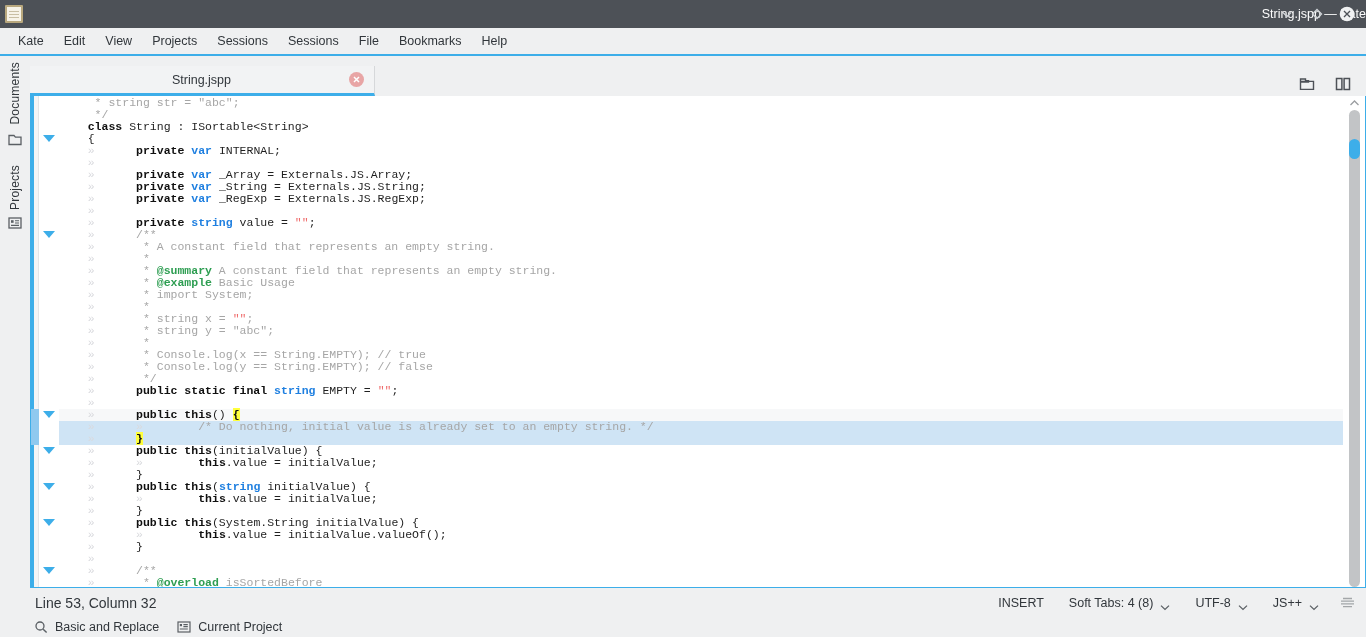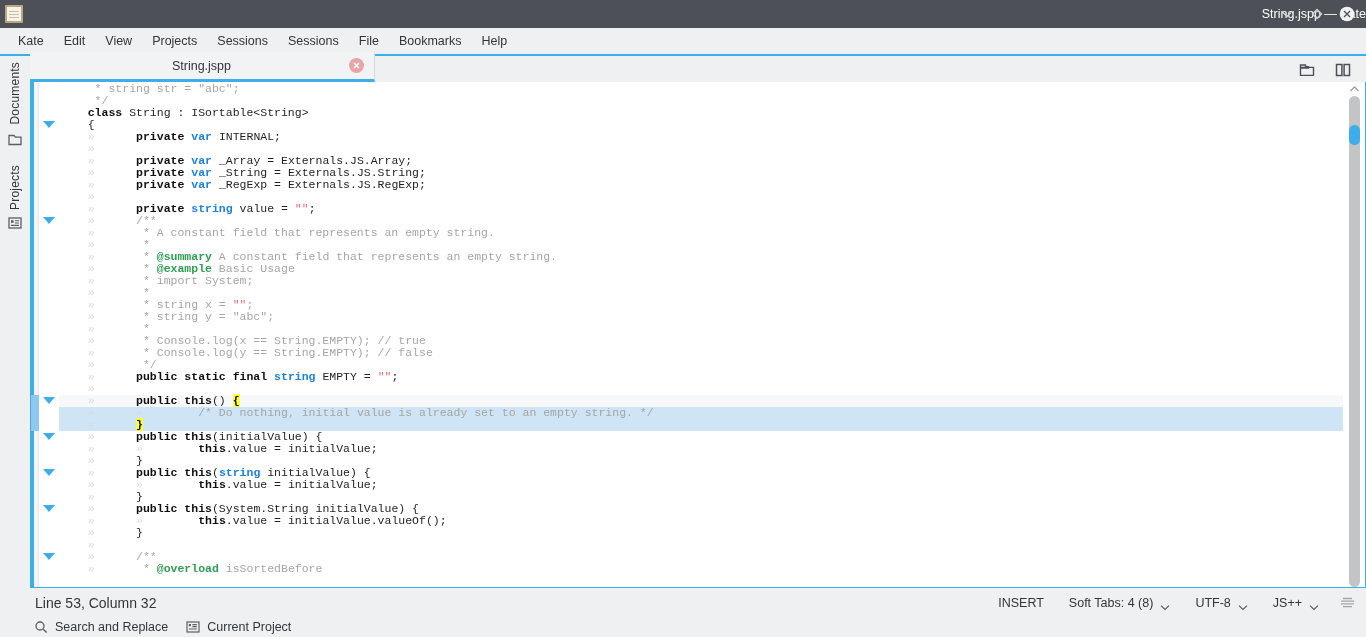--- a/index.html
+++ b/index.html
@@ -68,21 +68,21 @@
     writing-mode: vertical-rl; transform: rotate(180deg);
     font-size: 12px; color: #31363b; letter-spacing: .2px;
   }
   .vbtn-ico { width: 16px; height: 16px; }
 
   
   .editor-col { flex: 1; display: flex; flex-direction: column; min-width: 0; }
 
   
   .tabstrip {
-    height: 26px; background: #eff0f1;
+    height: 40px; background: #eff0f1;
     display: flex; align-items: flex-end; position: relative;
   }
   .tab {
     width: 345px; height: 30px; background: #f2f3f4;
     border-bottom: 3px solid #3daee9;
     display: flex; align-items: center; position: relative;
     border-right: 1px solid #d6d8da;
   }
   .tab-title {
     flex: 1; text-align: center; font-size: 12.5px; color: #31363b;
@@ -344,21 +344,21 @@
 </div>
 
 <div class="bottombar">
   <div class="bb-item">
     <span class="bb-ico">
       <svg width="14" height="14" viewBox="0 0 14 14">
         <circle cx="6" cy="6" r="4" fill="none" stroke="#5a5f64" stroke-width="1.3"></circle>
         <path d="M9.2 9.2 L12.6 12.6" stroke="#5a5f64" stroke-width="1.4"></path>
       </svg>
     </span>
-    <span>Search and Replace</span>
+    <span>Basic and Replace</span>
   </div>
   <div class="bb-item">
     <span class="bb-ico">
       <svg width="14" height="14" viewBox="0 0 14 14">
         <rect x="1" y="2" width="12" height="10" fill="none" stroke="#5a5f64" stroke-width="1.2"></rect>
         <rect x="2.8" y="4" width="2.2" height="2.2" fill="#5a5f64"></rect>
         <path d="M6.4 4.6 h4.4 M6.4 6.6 h4.4 M2.8 9 h8" stroke="#5a5f64" stroke-width="1.1"></path>
       </svg>
     </span>
     <span>Current Project</span>

